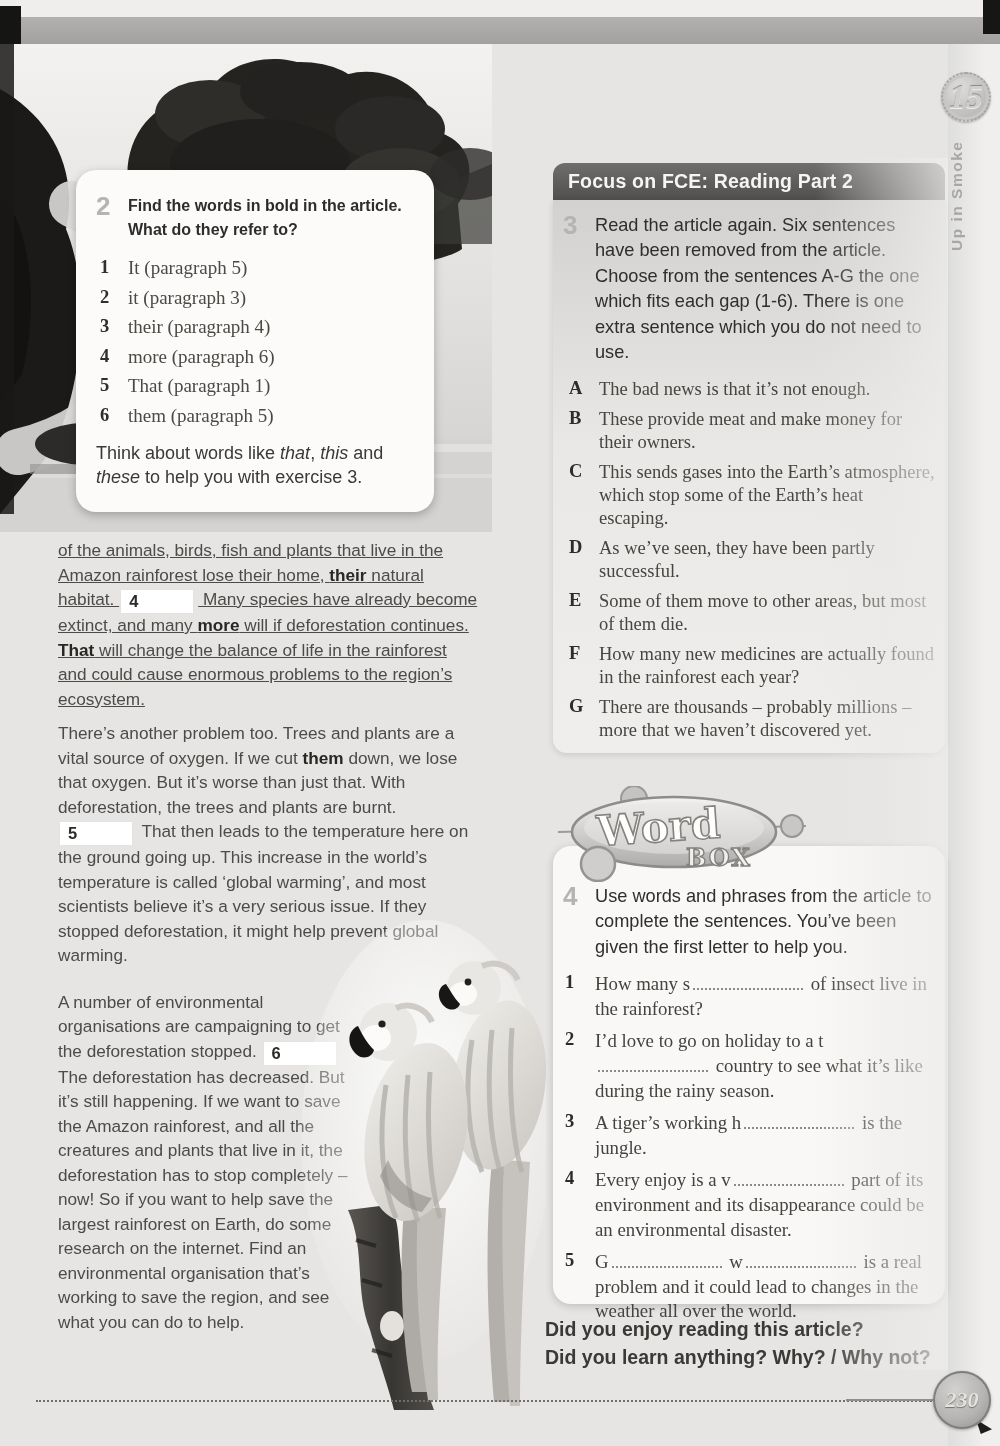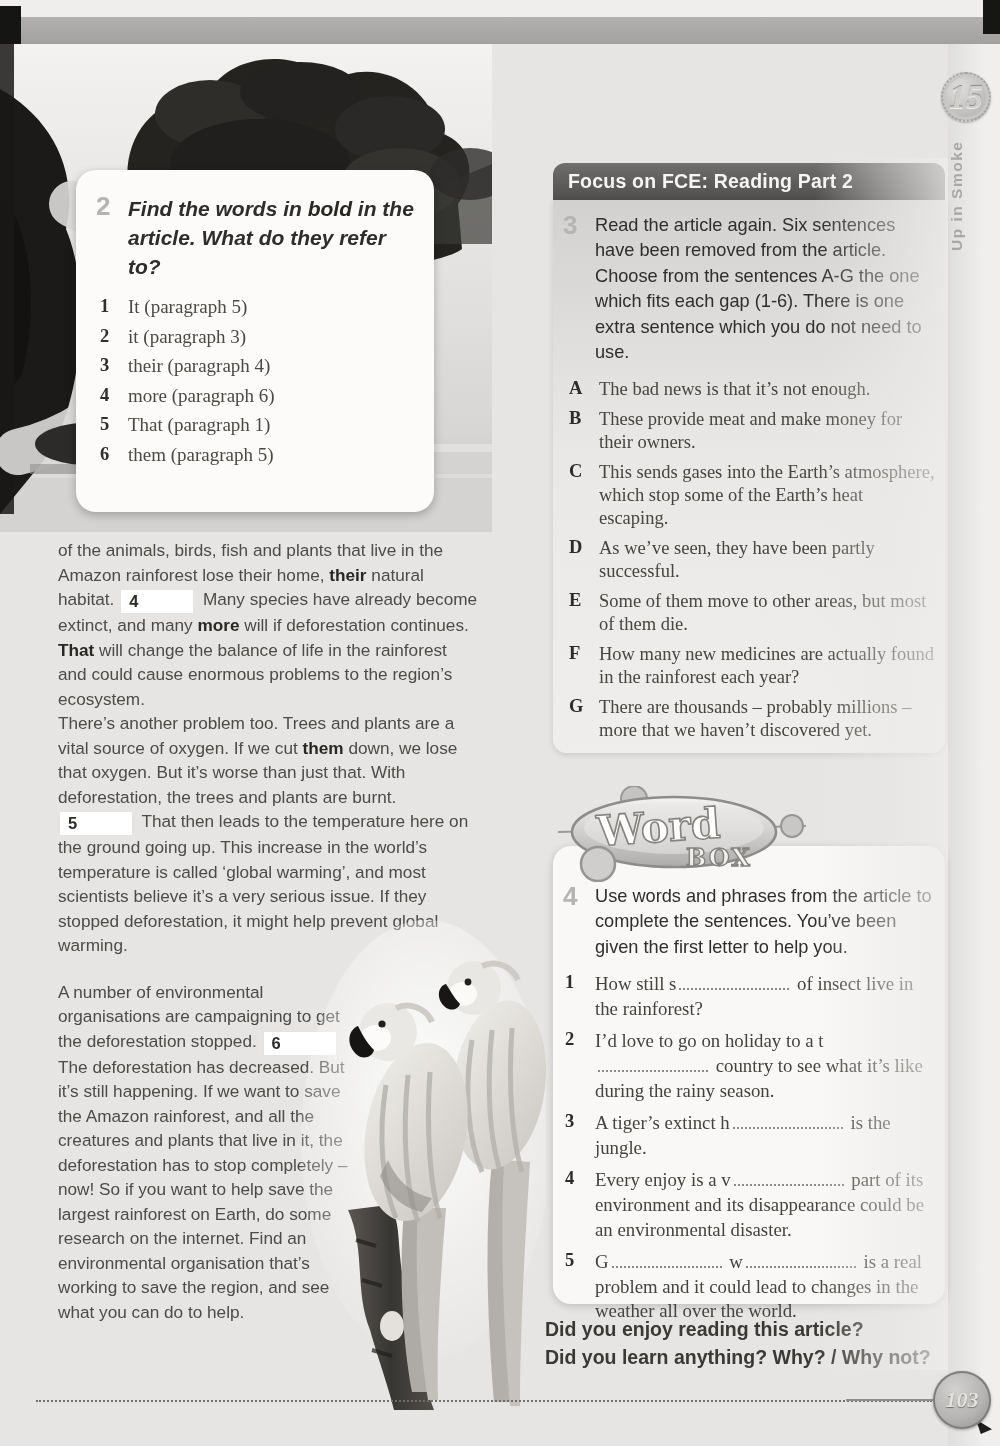--- a/index.html
+++ b/index.html
@@ -21,31 +21,31 @@
     background:linear-gradient(90deg,rgba(233,232,230,0) 0%,rgba(233,232,230,.45) 55%,rgba(237,236,234,.78) 100%);}
 
   
   .photo{left:0;top:44px;width:492px;height:488px;z-index:1;}
 
   
   .ex2-card{left:76px;top:170px;width:358px;height:342px;background:#fcfbf9;border-radius:20px;
     box-shadow:0 3px 10px rgba(0,0,0,.25);z-index:2;padding:24px 20px 0 20px;box-sizing:border-box;}
   .ex-head{display:flex;}
   .ex-num{width:32px;font-size:26px;font-weight:bold;color:#b5b4b2;line-height:25px;flex:none;}
-  .ex2-title{font-size:21px;font-weight:bold;color:#2e2d2b;line-height:29px;font-style:italic;}
+  .ex2-title{font-size:16px;font-weight:bold;color:#2e2d2b;line-height:24px;}
   .ex2-items{margin:15px 0 0 4px;}
   .ex2-item{display:flex;margin-bottom:7.5px;}
   .ex2-item-num{width:28px;flex:none;font-family:"Liberation Serif",serif;font-weight:bold;font-size:18.5px;color:#2f2e2c;}
   .ex2-item-text{font-family:"Liberation Serif",serif;font-size:19px;color:#4a4945;}
   .ex2-note{margin-top:14px;font-size:18px;line-height:24.5px;color:#3a3937;}
 
   
   .article{left:58px;top:538px;width:420px;z-index:2;}
   .article p{margin:0;font-size:17.2px;line-height:24.5px;color:#4c4b48;}
-  .article .p1{}
+  .article .p1{margin-bottom:10px;text-decoration:underline;}
   .article .p2{margin-bottom:22px;}
   .article .p3{width:302px;}
   .seg-b{font-weight:bold;color:#272724;}
   .seg-i{font-style:italic;}
   .gap-box{display:inline-block;min-width:60px;background:#fff;box-shadow:0 0 0 1px #e4e3e1;
     font-weight:bold;color:#2b2b28;font-size:16.5px;line-height:21px;padding:1px 4px 1px 8px;
     margin:0 5px 0 2px;vertical-align:-2px;}
 
   
   .parrots{left:296px;top:910px;width:250px;height:500px;z-index:2;}
@@ -174,20 +174,21 @@
         <div class="ex2-item-num">5</div>
         <div class="ex2-item-text">That (paragraph 1)</div>
       </div>
 
       <div class="ex2-item">
         <div class="ex2-item-num">6</div>
         <div class="ex2-item-text">them (paragraph 5)</div>
       </div>
 
   </div>
+  <div class="ex2-note"><span>Think about words like </span><span class="seg-i">that</span><span>, </span><span class="seg-i">this</span><span> and </span><span class="seg-i">these</span><span> to help you with exercise 3.</span></div>
 </div>
 
 <div class="abs article">
   <p class="p1"><span>of the animals, birds, fish and plants that live in the Amazon rainforest lose their home, </span><span class="seg-b">their</span><span> natural habitat. </span><span class="gap-box">4</span><span> Many species have already become extinct, and many </span><span class="seg-b">more</span><span> will if deforestation continues. </span><span class="seg-b">That</span><span> will change the balance of life in the rainforest and could cause enormous problems to the region’s ecosystem.</span></p>
   <p class="p2"><span>There’s another problem too. Trees and plants are a vital source of oxygen. If we cut </span><span class="seg-b">them</span><span> down, we lose that oxygen. But it’s worse than just that. With deforestation, the trees and plants are burnt. </span><span class="gap-box">5</span><span> That then leads to the temperature here on the ground going up. This increase in the world’s temperature is called ‘global warming’, and most scientists believe it’s a very serious issue. If they stopped deforestation, it might help prevent global warming.</span></p>
   <p class="p3"><span>A number of environmental organisations are campaigning to get the deforestation stopped. </span><span class="gap-box">6</span><span> The deforestation has decreased. But it’s still happening. If we want to save the Amazon rainforest, and all the creatures and plants that live in it, the deforestation has to stop completely – now! So if you want to help save the largest rainforest on Earth, do some research on the internet. Find an environmental organisation that’s working to save the region, and see what you can do to help.</span></p>
 </div>
 
 <svg class="abs parrots" viewBox="0 0 250 500">
   <defs>
@@ -285,31 +286,31 @@
 
 <div class="abs wordbox-panel">
   <div class="ex-head">
     <div class="ex-num">4</div>
     <div class="instructions">Use words and phrases from the article to complete the sentences. You’ve been given the first letter to help you.</div>
   </div>
   <div class="wb-items">
 
       <div class="wb-item">
         <div class="wb-num">1</div>
-        <div class="wb-text"><span>How still s</span><span class="blank"></span><span> of insect live in the rainforest?</span></div>
+        <div class="wb-text"><span>How many s</span><span class="blank"></span><span> of insect live in the rainforest?</span></div>
       </div>
 
       <div class="wb-item">
         <div class="wb-num">2</div>
         <div class="wb-text"><span>I’d love to go on holiday to a t</span><span class="blank"></span><span> country to see what it’s like during the rainy season.</span></div>
       </div>
 
       <div class="wb-item">
         <div class="wb-num">3</div>
-        <div class="wb-text"><span>A tiger’s extinct h</span><span class="blank"></span><span> is the jungle.</span></div>
+        <div class="wb-text"><span>A tiger’s working h</span><span class="blank"></span><span> is the jungle.</span></div>
       </div>
 
       <div class="wb-item">
         <div class="wb-num">4</div>
         <div class="wb-text"><span>Every enjoy is a v</span><span class="blank"></span><span> part of its environment and its disappearance could be an environmental disaster.</span></div>
       </div>
 
       <div class="wb-item">
         <div class="wb-num">5</div>
         <div class="wb-text"><span>G</span><span class="blank"></span><span> w</span><span class="blank"></span><span> is a real problem and it could lead to changes in the weather all over the world.</span></div>
@@ -336,18 +337,18 @@
 </svg>
 
 <div class="abs footer">
   <div>Did you enjoy reading this article?</div>
   <div>Did you learn anything? Why? / Why not?</div>
 </div>
 
 <div class="abs dotted-line"></div>
 <div class="abs circle-line"></div>
 <div class="abs circle-tail"></div>
-<div class="abs page-circle">103</div>
+<div class="abs page-circle">230</div>
 
 <div class="abs unit-badge">15</div>
 <div class="abs side-label">Up in Smoke</div>
 
 <div class="abs fade-overlay"></div>
 
 </body></html>

